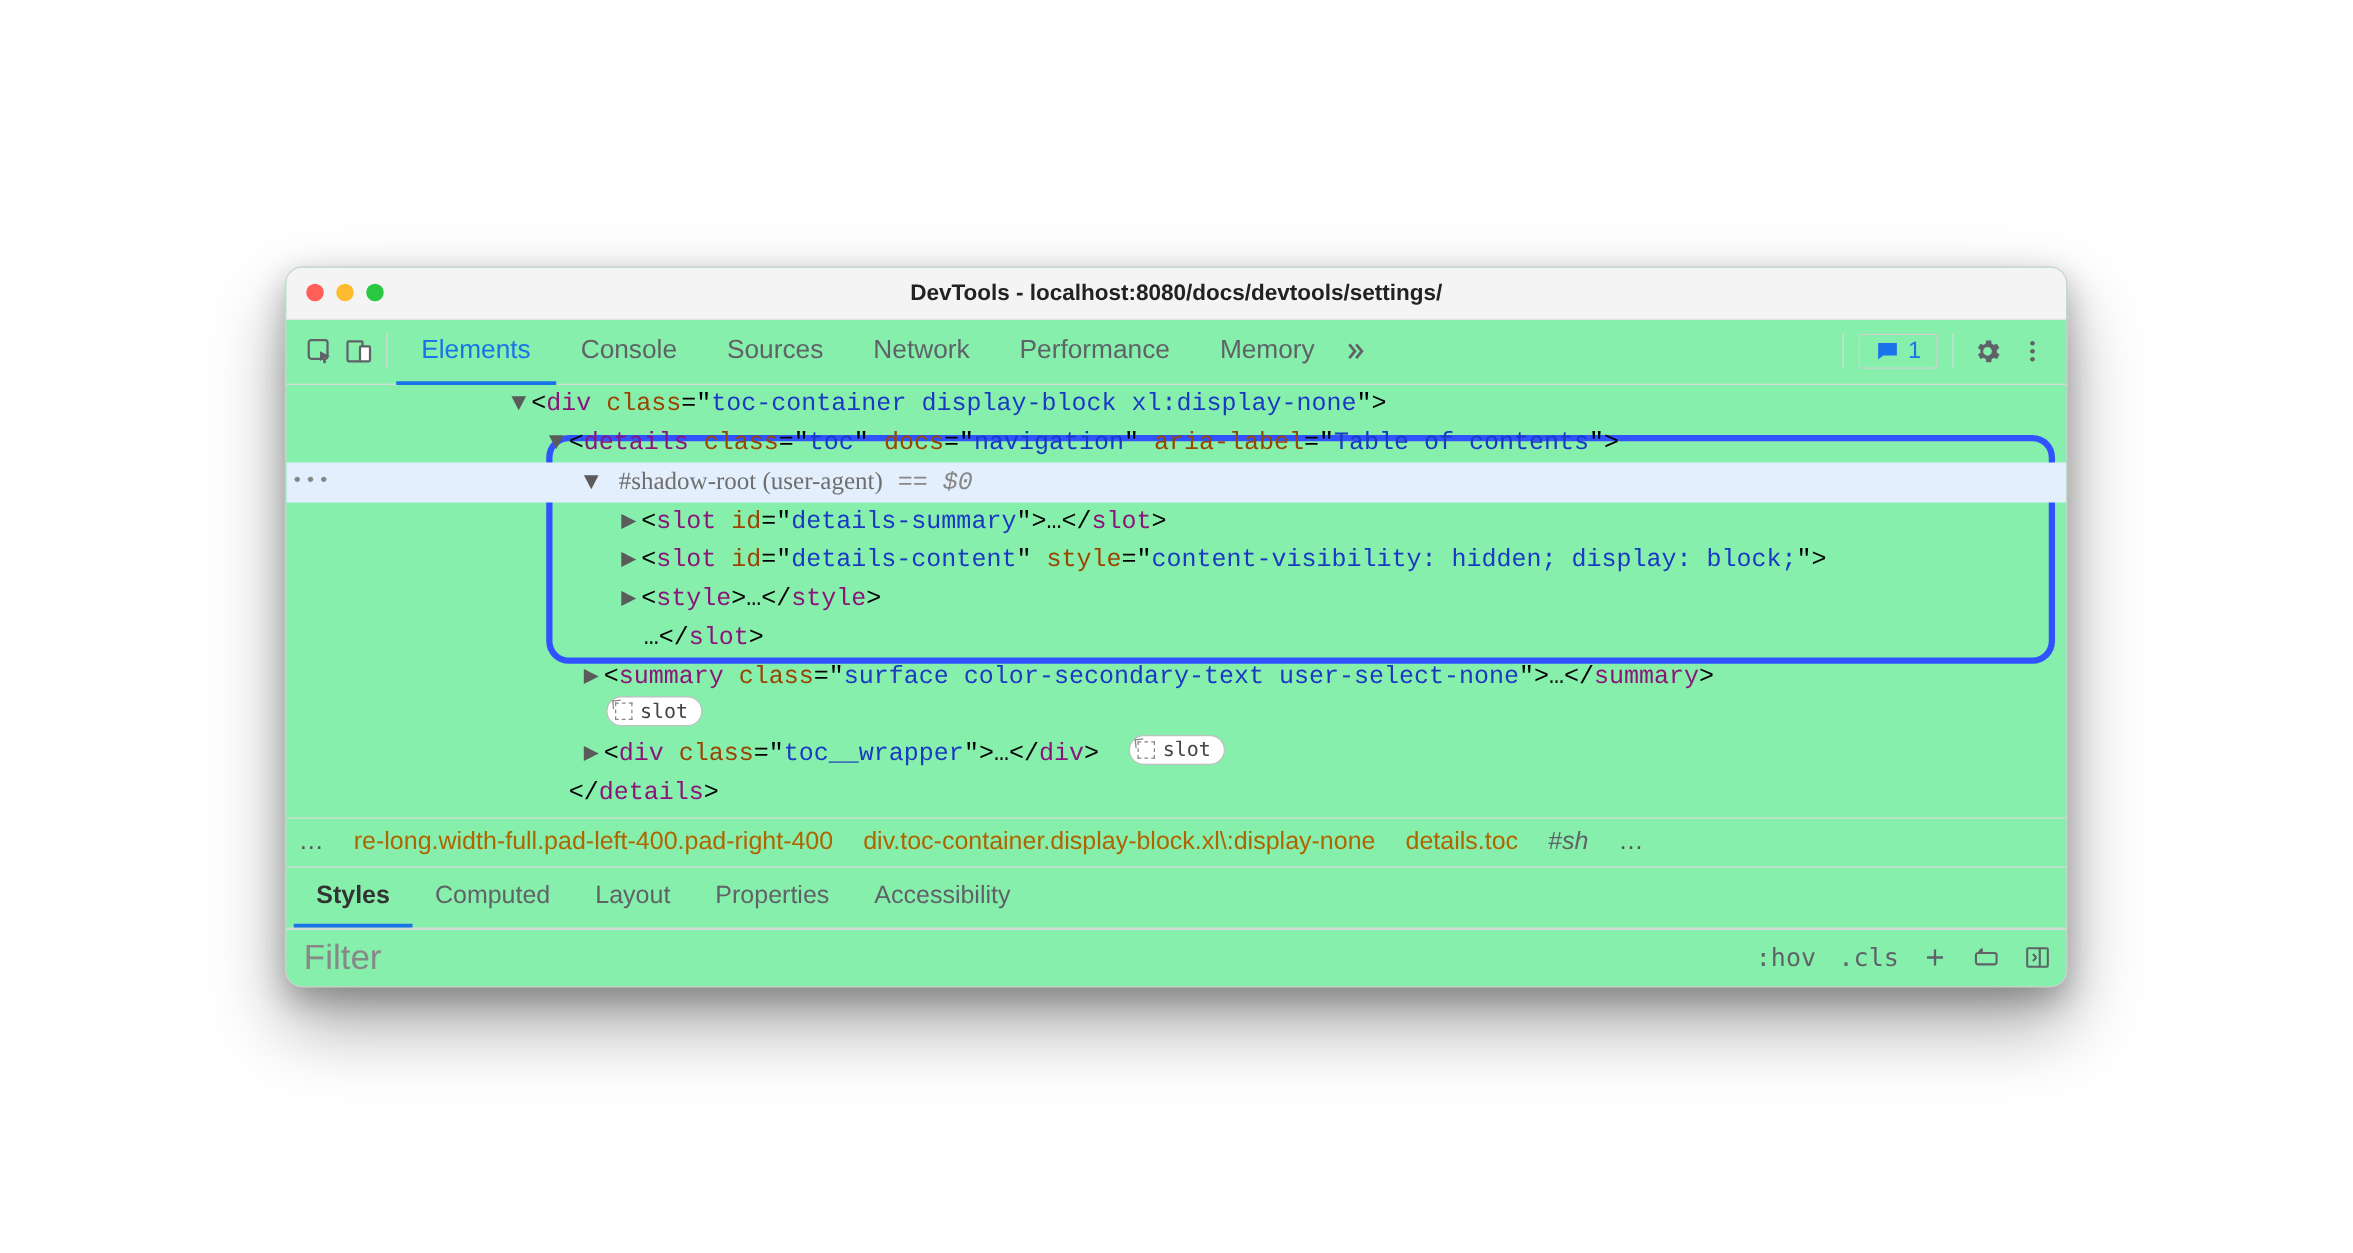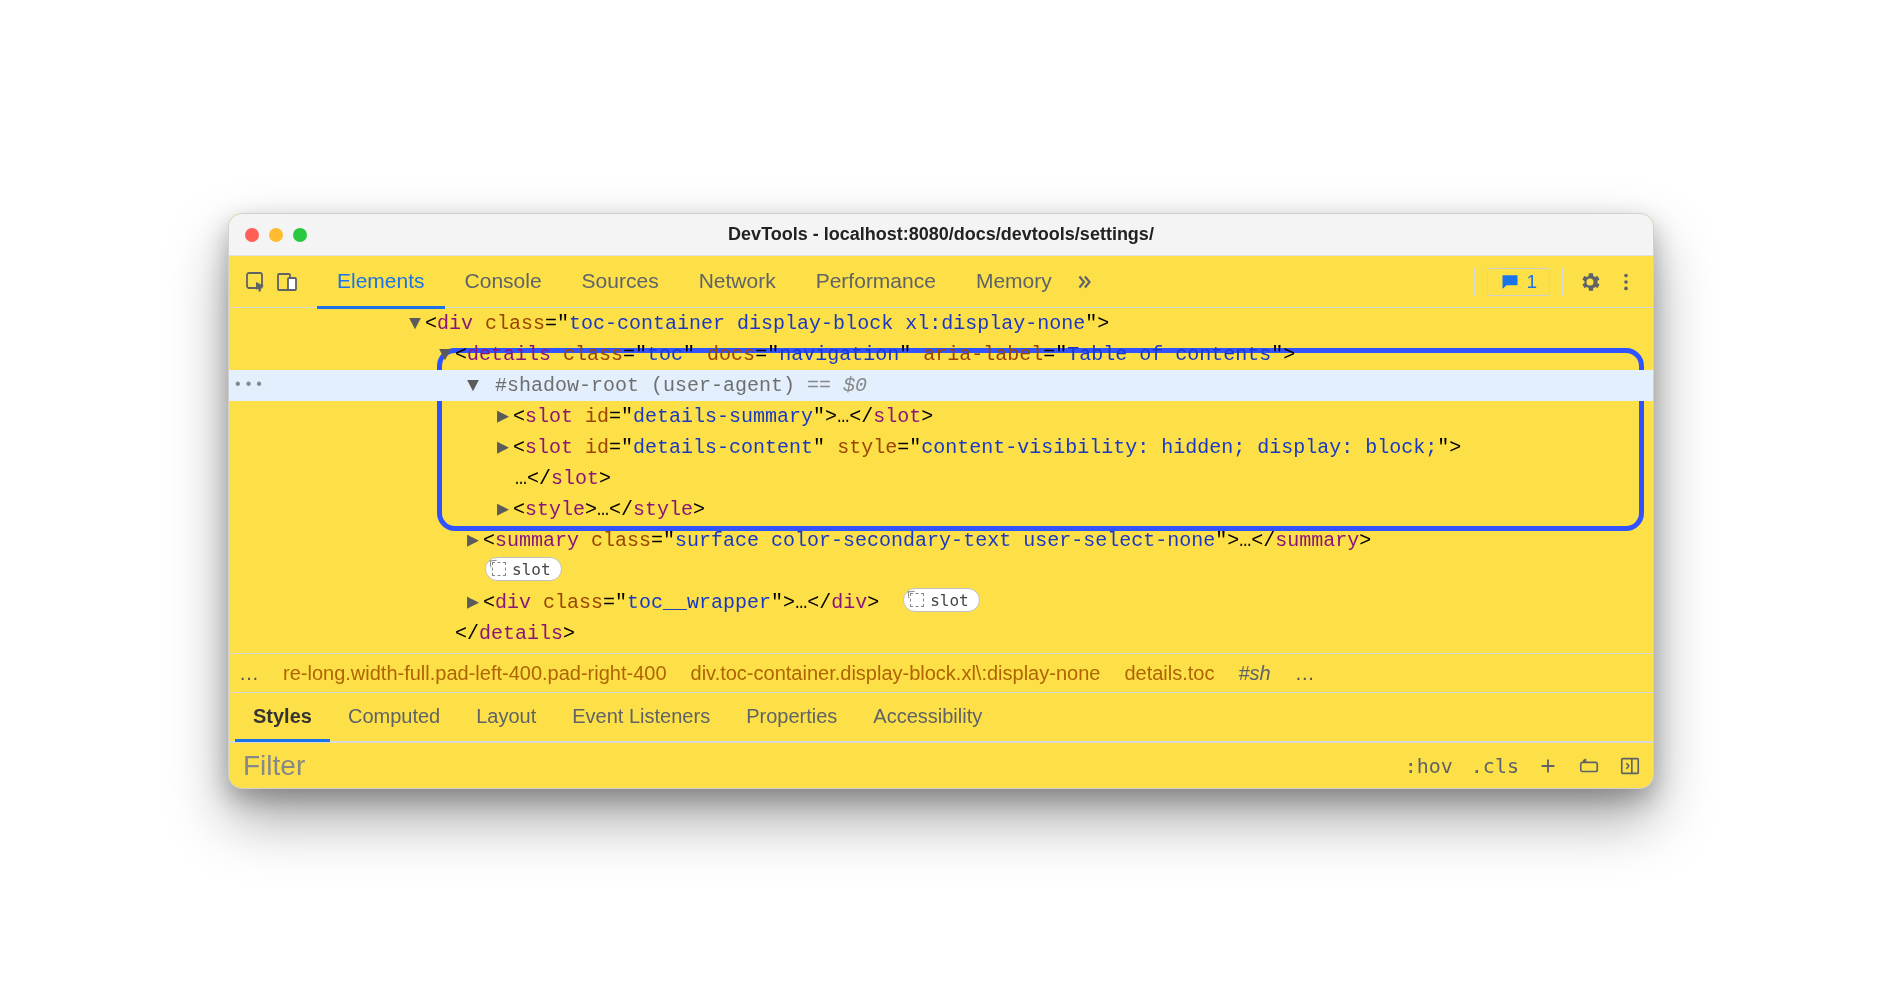--- a/index.html
+++ b/index.html
@@ -7,21 +7,21 @@
     margin: 0;
     background: #fff;
     font-family: -apple-system, BlinkMacSystemFont, "Segoe UI", Helvetica, Arial, sans-serif;
     display: flex;
     align-items: center;
     justify-content: center;
     min-height: 1002px;
   }
   .window {
     width: 1426px;
-    background: #fde047;
+    background: #86efac;
     border: 1px solid #d0d0d0;
     border-radius: 14px;
     box-shadow: 0 30px 60px rgba(0,0,0,0.35), 0 10px 25px rgba(0,0,0,0.25);
     overflow: hidden;
   }
   
   .titlebar {
     height: 42px;
     background: #f4f4f4;
     border-bottom: 1px solid #e1e1e1;
@@ -93,21 +93,21 @@
   .gutter {
     position: absolute; left: 0; top: 0; bottom: 0; width: 40px;
     display: flex; align-items: center; justify-content: center;
     color: #888; font-size: 16px; letter-spacing: 1px;
   }
   .line { padding-left: 44px; }
   .disc { color: #5b5b5b; display:inline-block; width: 16px; }
   .tagname { color: #8a157a; }
   .attrname { color: #994500; }
   .attrval { color: #1a39c2; }
-  .shadow { color: #6f6f6f; }
+  .shadow { color: #6f6f6f; font-family: Liberation Serif, serif; }
   .eq0 { color: #888; font-style: italic; }
   .ellipsis { color: #111; }
   .badge {
     display: inline-flex; align-items: center; gap: 6px;
     border: 1px solid #c0c0c0; border-radius: 12px;
     font-size: 16px; padding: 0 10px 0 6px; height: 24px;
     font-family: Menlo, Consolas, monospace;
     color: #444;
     background: #fff;
     vertical-align: 1px;
@@ -275,28 +275,28 @@
     </div>
 
     <div class="row">
       <div class="line" style="padding-left:268px;">
         <span class="disc">▶</span>&lt;<span class="tagname">slot</span>
         <span class="attrname">id</span>="<span class="attrval">details-content</span>"
         <span class="attrname">style</span>="<span class="attrval">content-visibility: hidden; display: block;</span>"&gt;
       </div>
     </div>
     <div class="row">
+      <div class="line" style="padding-left:268px;">
+        <span class="disc">▶</span>&lt;<span class="tagname">style</span>&gt;<span class="ellipsis">…</span>&lt;/<span class="tagname">style</span>&gt;
+      </div>
+    </div>
+
+    <div class="row">
       <div class="line" style="padding-left:286px;">
         <span class="ellipsis">…</span>&lt;/<span class="tagname">slot</span>&gt;
-      </div>
-    </div>
-
-    <div class="row">
-      <div class="line" style="padding-left:268px;">
-        <span class="disc">▶</span>&lt;<span class="tagname">style</span>&gt;<span class="ellipsis">…</span>&lt;/<span class="tagname">style</span>&gt;
       </div>
     </div>
 
     <div class="row">
       <div class="line" style="padding-left:238px;">
         <span class="disc">▶</span>&lt;<span class="tagname">summary</span>
         <span class="attrname">class</span>="<span class="attrval">surface color-secondary-text user-select-none</span>"&gt;<span class="ellipsis">…</span>&lt;/<span class="tagname">summary</span>&gt;
       </div>
     </div>
 
@@ -333,21 +333,20 @@
     <span>div.toc-container.display-block.xl\:display-none</span>
     <span>details.toc</span>
     <span class="sh">#sh</span>
     <span class="dots">…</span>
   </div>
 
   <div class="subtabs">
     <div class="subtab active">Styles</div>
     <div class="subtab">Computed</div>
     <div class="subtab">Layout</div>
-    <div class="subtab">Event Listeners</div>
     <div class="subtab">Properties</div>
     <div class="subtab">Accessibility</div>
   </div>
 
   <div class="thin-divider"></div>
 
   <div class="stylesbar">
     <input class="filter" placeholder="Filter" style="">
     <div class="sb-right">
       <span>:hov</span>

